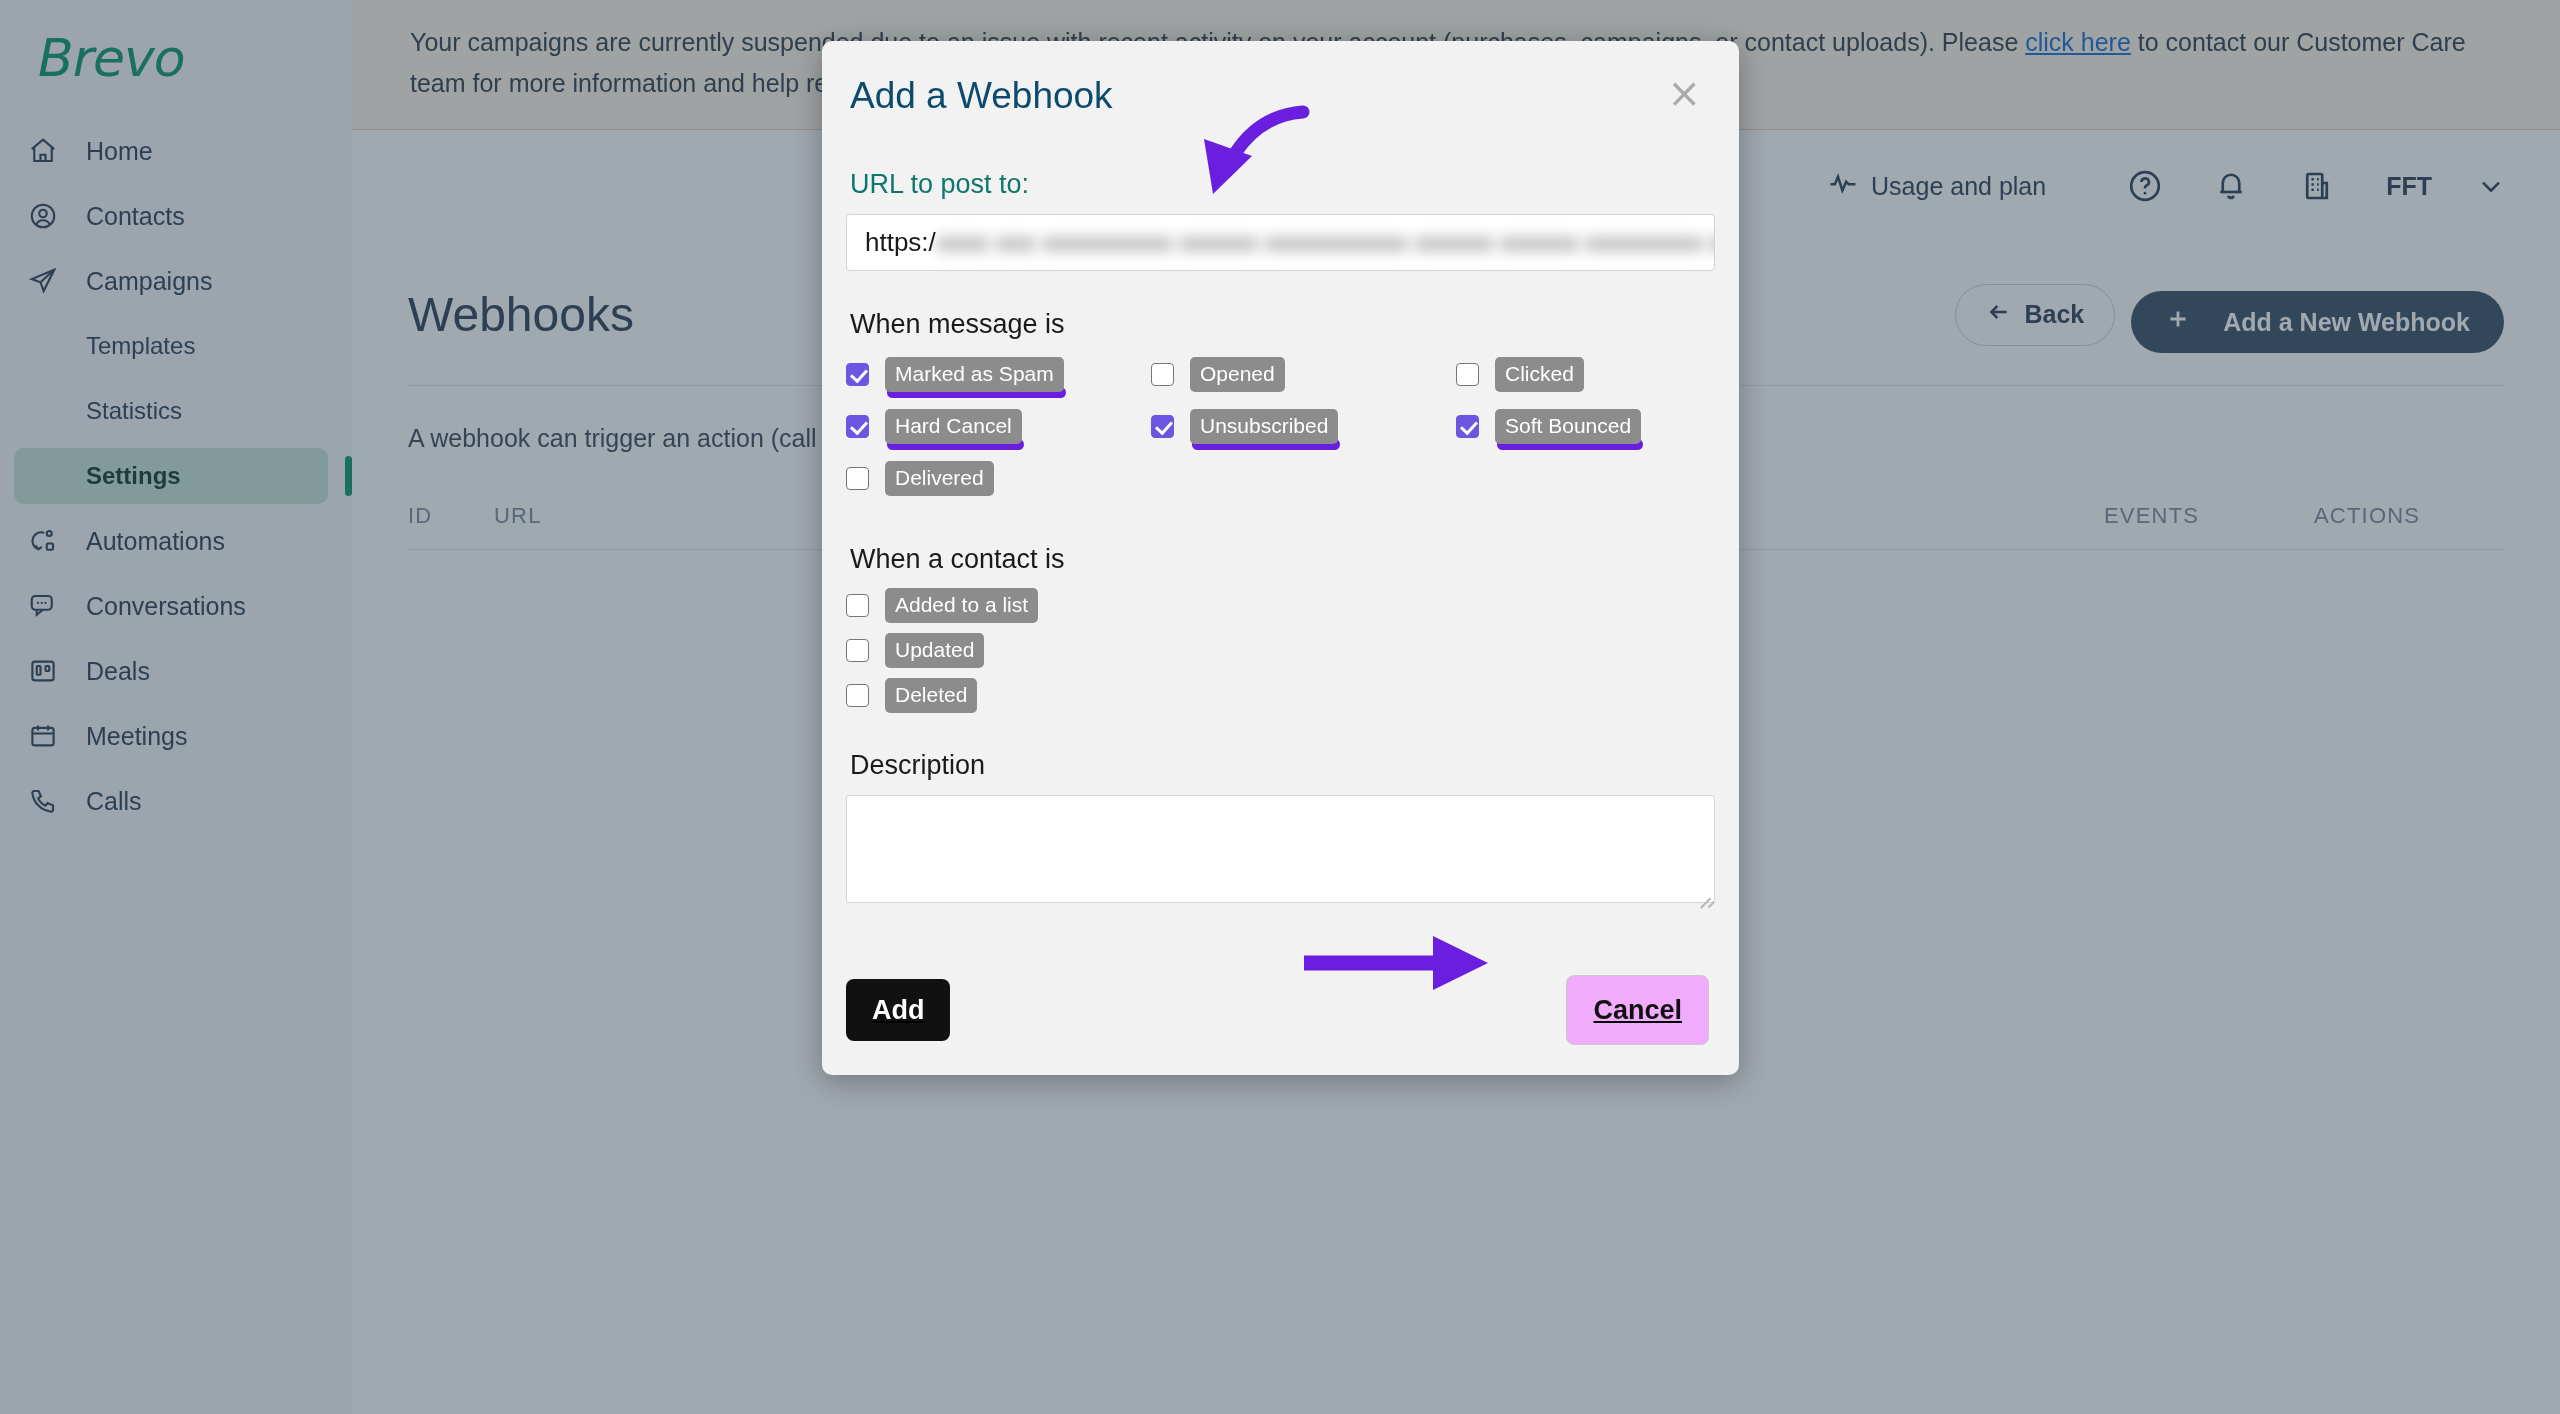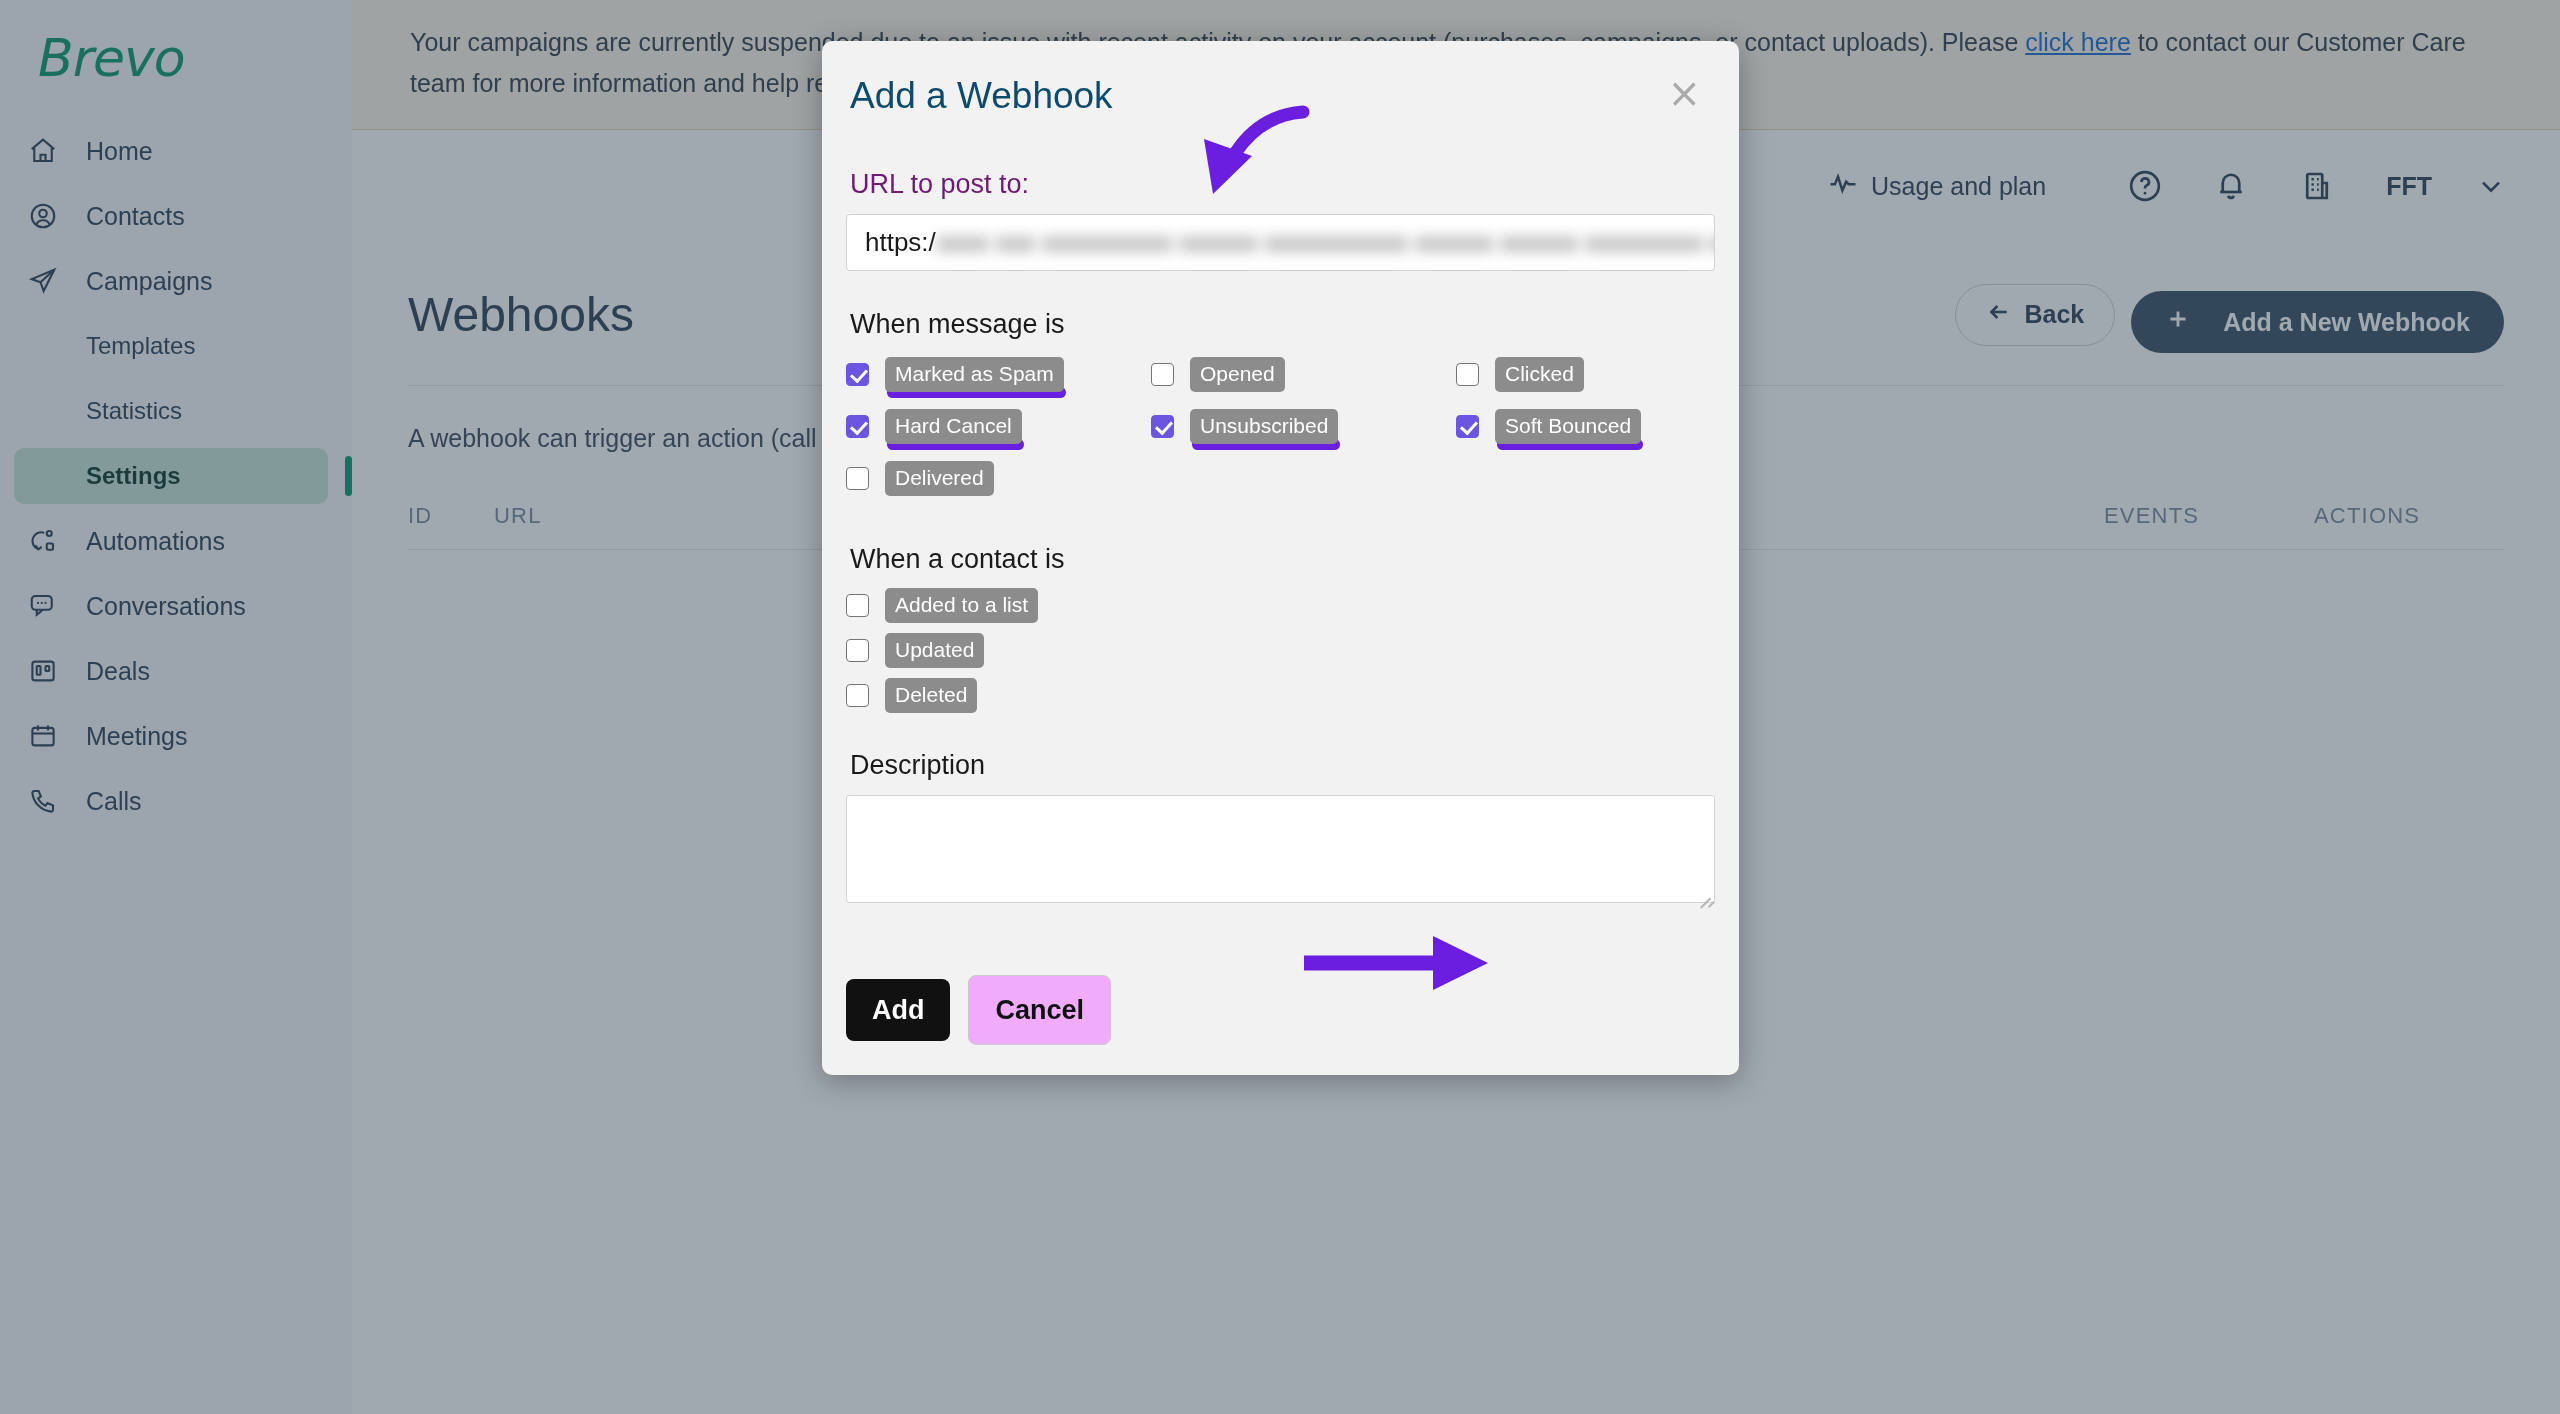--- a/index.html
+++ b/index.html
@@ -167,21 +167,21 @@
   }
   .modal-head {
     display: flex; align-items: flex-start; justify-content: space-between;
     padding: 0 4px 0 4px;
   }
   .modal-title { font-size: 37px; color: #0c4a6e; font-weight: 400; }
   .close-x {
     font-size: 40px; color: #aaa; line-height: .7;
     padding: 4px 10px; font-family: "DejaVu Sans", sans-serif;
   }
-  .field-label { font-size: 27px; color: #701a75; margin: 52px 0 14px 4px; }
+  .field-label { font-size: 27px; color: #0f766e; margin: 52px 0 14px 4px; }
   .url-input {
     height: 57px; background: #fff;
     border: 1px solid #d2d2d2; border-radius: 4px;
     display: flex; align-items: center;
     padding-left: 18px; font-size: 26px; color: #1a1a1a;
     overflow: hidden;
   }
   .blur-text {
     filter: blur(7px);
     color: #4a4a4a;
@@ -241,22 +241,22 @@
     width: 14px; height: 14px;
   }
   .ta .grip i {
     position: absolute; right: 0; bottom: 0;
     width: 14px; height: 1.6px; background: #b6b6b6;
     transform-origin: right bottom; transform: rotate(-45deg);
   }
   .ta .grip i:nth-child(2) { width: 8px; bottom: 0px; right: 0px; transform: rotate(-45deg) translateX(0px) translateY(5px); }
 
   .modal-foot {
-    display: flex; align-items: center; justify-content: flex-start;
-    gap: 18px; margin-top: 72px; padding-right: 6px;
+    display: flex; align-items: center; justify-content: space-between;
+    gap: 18px; margin-top: 72px; padding-right: 6px; text-decoration: underline;
   }
   .btn-add {
     background: #111; color: #fff;
     font-size: 27px; font-weight: bold;
     border-radius: 8px;
     height: 62px; padding: 0 26px;
     display: flex; align-items: center; justify-content: center;
   }
   .btn-cancel {
     background: #f0abfc; color: #111;

